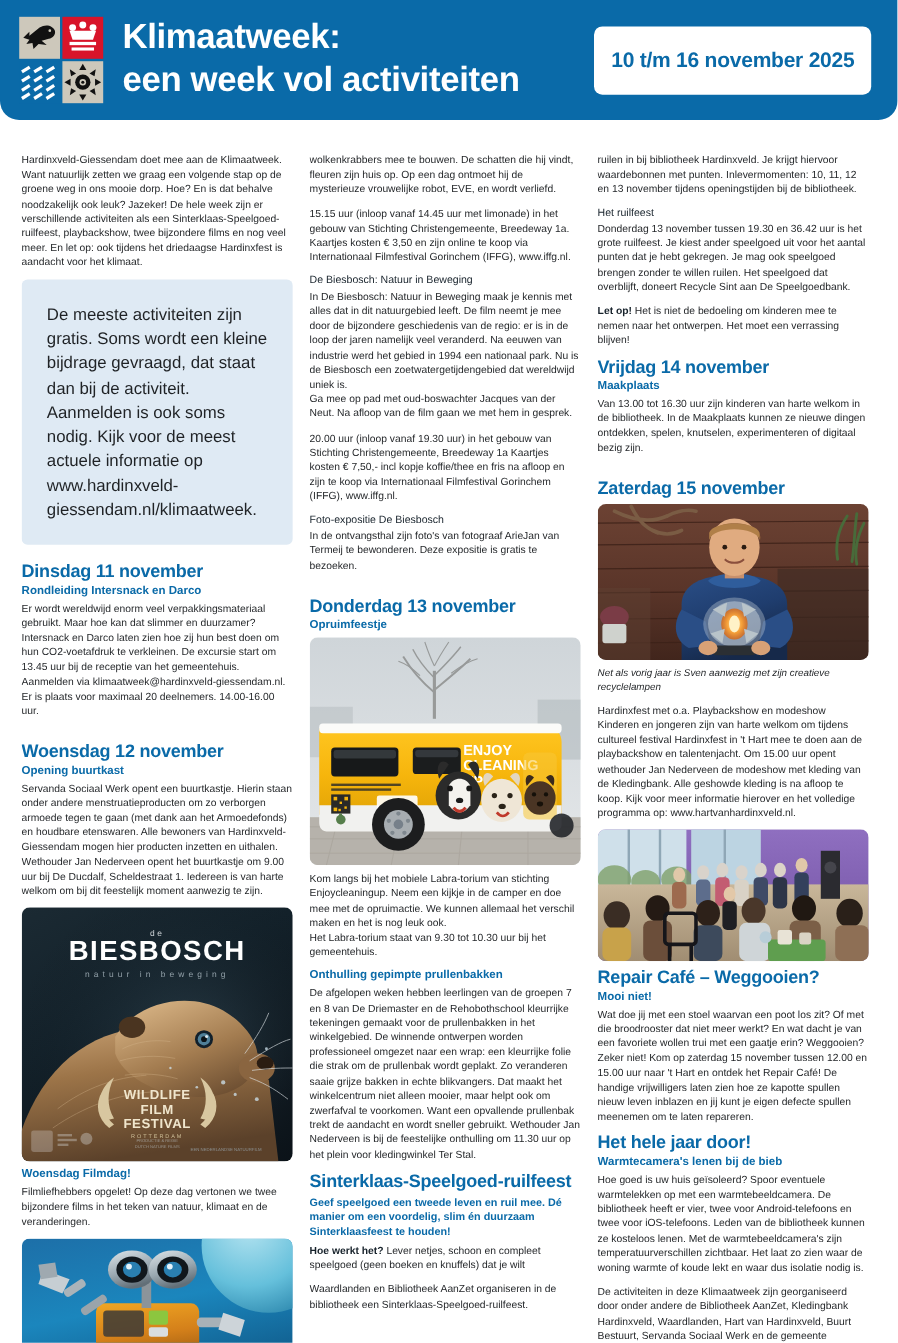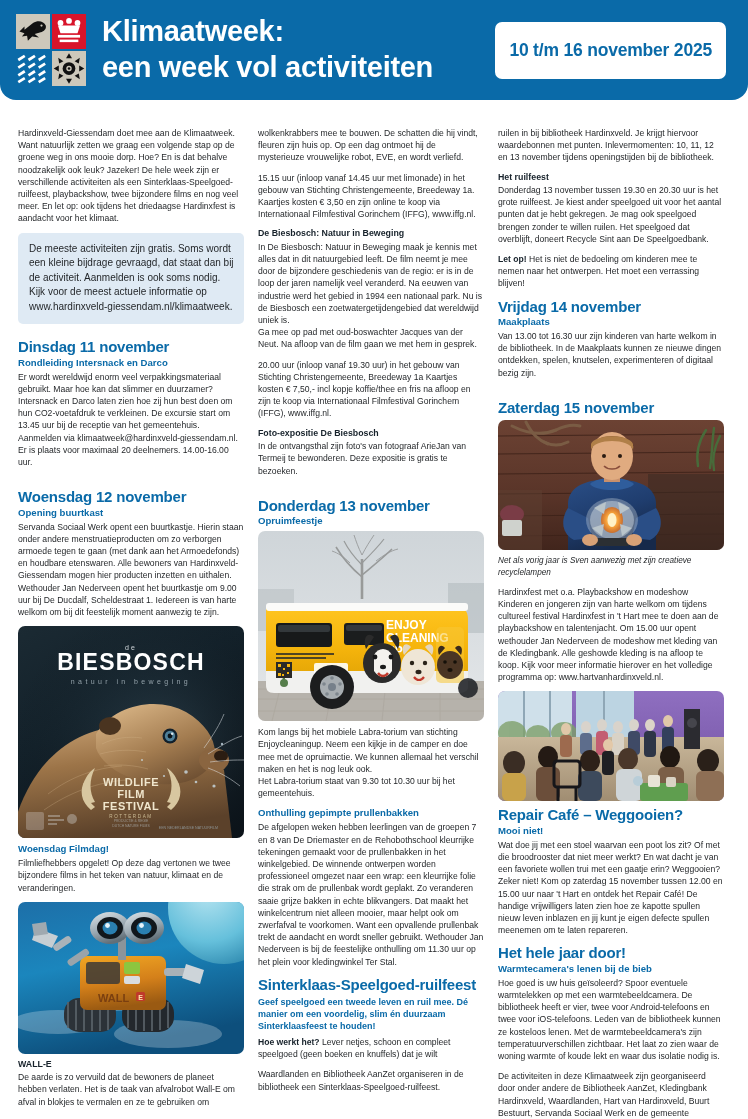--- a/index.html
+++ b/index.html
@@ -89,41 +89,41 @@
     text-align:left;
   }
   .tight{margin-bottom:0;}
 
   .infobox{
     background:#dfeaf4;
     border-radius:5px;
     padding:9px 10px 10px 11px;
     margin:7px 0 14px 0;
   }
-  .infobox p{margin:0;font-size:10px;line-height:1.45;}
+  .infobox p{margin:10px;font-size:14px;line-height:1.45;}
 
   h2.day{
     color:#0a6aa8;
     font-size:15px;
     font-weight:bold;
     margin:3px 0 0 0;
     line-height:1.16;
     letter-spacing:-0.2px;
   }
   h3.sub{
     color:#0a6aa8;
     font-size:9.6px;
     font-weight:bold;
     margin:1px 0 2px 0;
     line-height:1.25;
   }
   h3.subdark{
     color:#17222b;
     font-size:8.8px;
-    font-weight:bold;
+    font-weight:normal;
     margin:0 0 1px 0;
     line-height:1.3;
   }
   .lead-blue{
     color:#0a6aa8;
     font-weight:bold;
     font-size:9px;
     line-height:1.33;
     margin:4px 0 3px 0;
   }
@@ -595,21 +595,21 @@
     <p><b class="inline">Hoe werkt het?</b><span> Lever netjes, schoon en compleet speelgoed (geen boeken en knuffels) dat je wilt</span></p>
 
     <p>Waardlanden en Bibliotheek AanZet organiseren in de bibliotheek een Sinterklaas-Speelgoed-ruilfeest.</p>
   </div>
 
   <div class="col">
 
     <p>ruilen in bij bibliotheek Hardinxveld. Je krijgt hiervoor waardebonnen met punten. Inlevermomenten: 10, 11, 12 en 13 november tijdens openingstijden bij de bibliotheek.</p>
 
     <h3 class="subdark">Het ruilfeest</h3>
-    <p>Donderdag 13 november tussen 19.30 en 20.30 uur is het grote ruilfeest. Je kiest ander speelgoed uit voor het aantal punten dat je hebt gekregen. Je mag ook speelgoed brengen zonder te willen ruilen. Het speelgoed dat overblijft, doneert Recycle Sint aan De Speelgoedbank.</p>
+    <p>Donderdag 13 november tussen 19.30 en 36.42 uur is het grote ruilfeest. Je kiest ander speelgoed uit voor het aantal punten dat je hebt gekregen. Je mag ook speelgoed brengen zonder te willen ruilen. Het speelgoed dat overblijft, doneert Recycle Sint aan De Speelgoedbank.</p>
 
     <p><b class="inline">Let op!</b><span> Het is niet de bedoeling om kinderen mee te nemen naar het ontwerpen. Het moet een verrassing blijven!</span></p>
 
     <h2 class="day">Vrijdag 14 november</h2>
     <h3 class="sub">Maakplaats</h3>
     <p>Van 13.00 tot 16.30 uur zijn kinderen van harte welkom in de bibliotheek. In de Maakplaats kunnen ze nieuwe dingen ontdekken, spelen, knutselen, experimenteren of digitaal bezig zijn.</p>
 
     <div class="spacer"></div>
 
     <h2 class="day">Zaterdag 15 november</h2>

